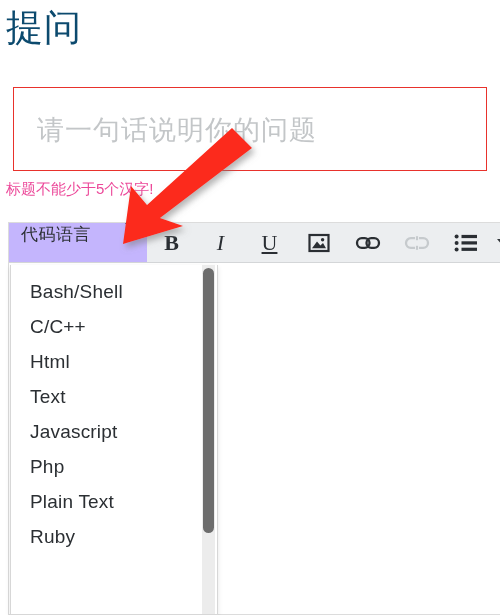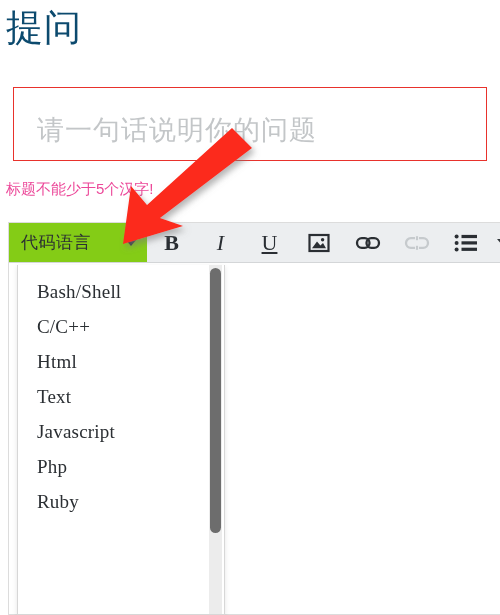--- a/index.html
+++ b/index.html
@@ -28,21 +28,21 @@
     letter-spacing: 1px;
     white-space: nowrap;
   }
 
   
   .title-input-wrap {
     position: absolute;
     left: 13px;
     top: 87px;
     width: 474px;
-    height: 74px;
+    height: 84px;
     box-sizing: border-box;
     border: 1px solid #e8322c;
     background: #ffffff;
   }
   .title-input-text {
     position: absolute;
     left: 23px;
     top: 24px;
     font-size: 27px;
     line-height: 36px;
@@ -82,23 +82,23 @@
     right: 0;
     height: 40px;
     background: #eceef0;
     border-bottom: 1px solid #d4d6d8;
     box-sizing: border-box;
     display: flex;
     align-items: stretch;
   }
   .tb-dropdown {
     width: 138px;
-    background: #84cc16;
+    background: #c4b5fd;
     display: flex;
-    align-items: center;
+    align-items: flex-start;
     box-sizing: border-box;
     padding: 0 10px 0 12px;
     flex: none;
   }
   .tb-dropdown .dd-label {
     font-size: 17px;
     color: #2b2f33;
     white-space: nowrap;
     letter-spacing: 0.5px;
   }
@@ -151,31 +151,30 @@
     left: 0;
     top: 41px;
     right: 0;
     bottom: 0;
     background: #ffffff;
   }
 
   
   .dd-panel {
     position: absolute;
-    left: 17px;
+    left: 10px;
     top: 265px;
     width: 208px;
     height: 350px;
     background: #ffffff;
     border: 1px solid #d7d7d7;
     border-top: none;
     box-sizing: border-box;
     overflow: hidden;
     box-shadow: 0 2px 5px rgba(0,0,0,0.10);
-    font-family: Liberation Serif, serif;
   }
   .dd-list {
     list-style: none;
     margin: 0;
     padding: 9px 0 0 0;
   }
   .dd-list li {
     font-size: 19px;
     line-height: 35px;
     height: 35px;
@@ -289,20 +288,21 @@
 </div>
 
 <div class="dd-panel">
   <ul class="dd-list">
     <li>Bash/Shell</li>
     <li>C/C++</li>
     <li>Html</li>
     <li>Text</li>
     <li>Javascript</li>
     <li>Php</li>
+    <li>Plain Text</li>
     <li>Ruby</li>
   </ul>
   <div class="dd-scrollbar-track"></div>
   <div class="dd-scrollbar-thumb"></div>
 </div>
 
 <svg class="arrow-overlay" viewBox="0 0 500 615">
   <defs>
     <filter id="arrowShadow" x="-40%" y="-40%" width="200%" height="200%">
       <feDropShadow dx="3" dy="4" stdDeviation="3.2" flood-color="#7a7a7a" flood-opacity="0.55"></feDropShadow>

